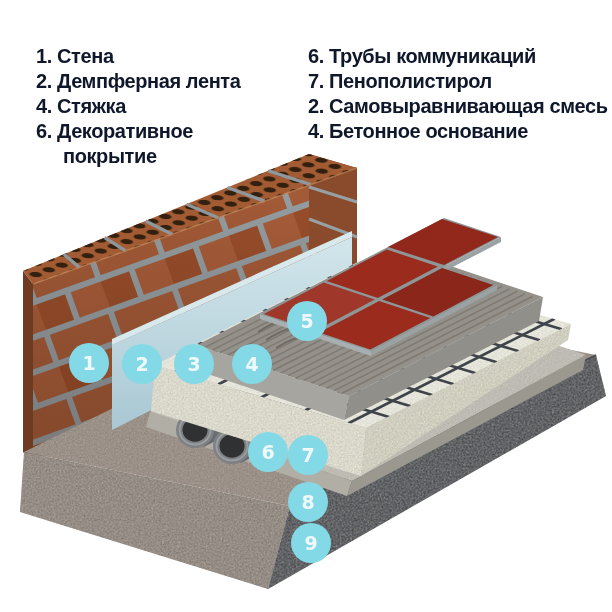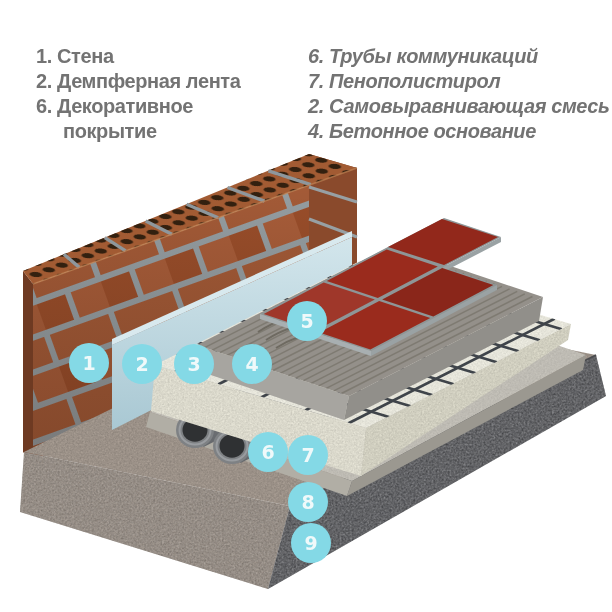--- a/index.html
+++ b/index.html
@@ -1,23 +1,23 @@
 <!DOCTYPE html>
 <html><head>
 <meta charset="utf-8">
 <style>
   html,body{margin:0;padding:0;background:#fff;}
   .stage{position:relative;width:612px;height:612px;overflow:hidden;background:#fff;
          font-family:"Liberation Sans", sans-serif;}
   .stage svg{position:absolute;left:0;top:0;}
-  .legend{position:absolute;top:44px;color:#737373;font-weight:700;
+  .legend{position:absolute;top:44px;color:#0f172a;font-weight:700;
           font-size:20px;line-height:25px;letter-spacing:-0.4px;}
   .legend-left{left:36px;width:242px;}
   .legend-right{left:308px;width:300px;}
-  .legend-right .li{white-space:nowrap;font-style:italic;}
+  .legend-right .li{white-space:nowrap;}
   .li{text-indent:-27px;padding-left:27px;}
   .badge-num{font-family:"DejaVu Sans", sans-serif;font-size:19px;font-weight:700;}
 </style>
 </head>
 <body>
 
 <div class="stage">
 
 <svg width="612" height="612" viewBox="0 0 612 612">
   <defs>
@@ -242,20 +242,21 @@
     <g>
       <circle cx="311" cy="543" r="20" fill="#84D9E6"></circle>
       <text class="badge-num" x="311" y="550" fill="#EFF9FA">9</text>
     </g>
   </g>
 </svg>
 
   <div class="legend legend-left">
     <div class="li">1. Стена</div>
     <div class="li">2. Демпферная лента</div>
+    <div class="li">4. Стяжка</div>
     <div class="li">6. Декоративное покрытие</div>
   </div>
   <div class="legend legend-right">
     <div class="li">6. Трубы коммуникаций</div>
     <div class="li">7. Пенополистирол</div>
     <div class="li">2. Самовыравнивающая смесь</div>
     <div class="li">4. Бетонное основание</div>
   </div>
 
 </div>

